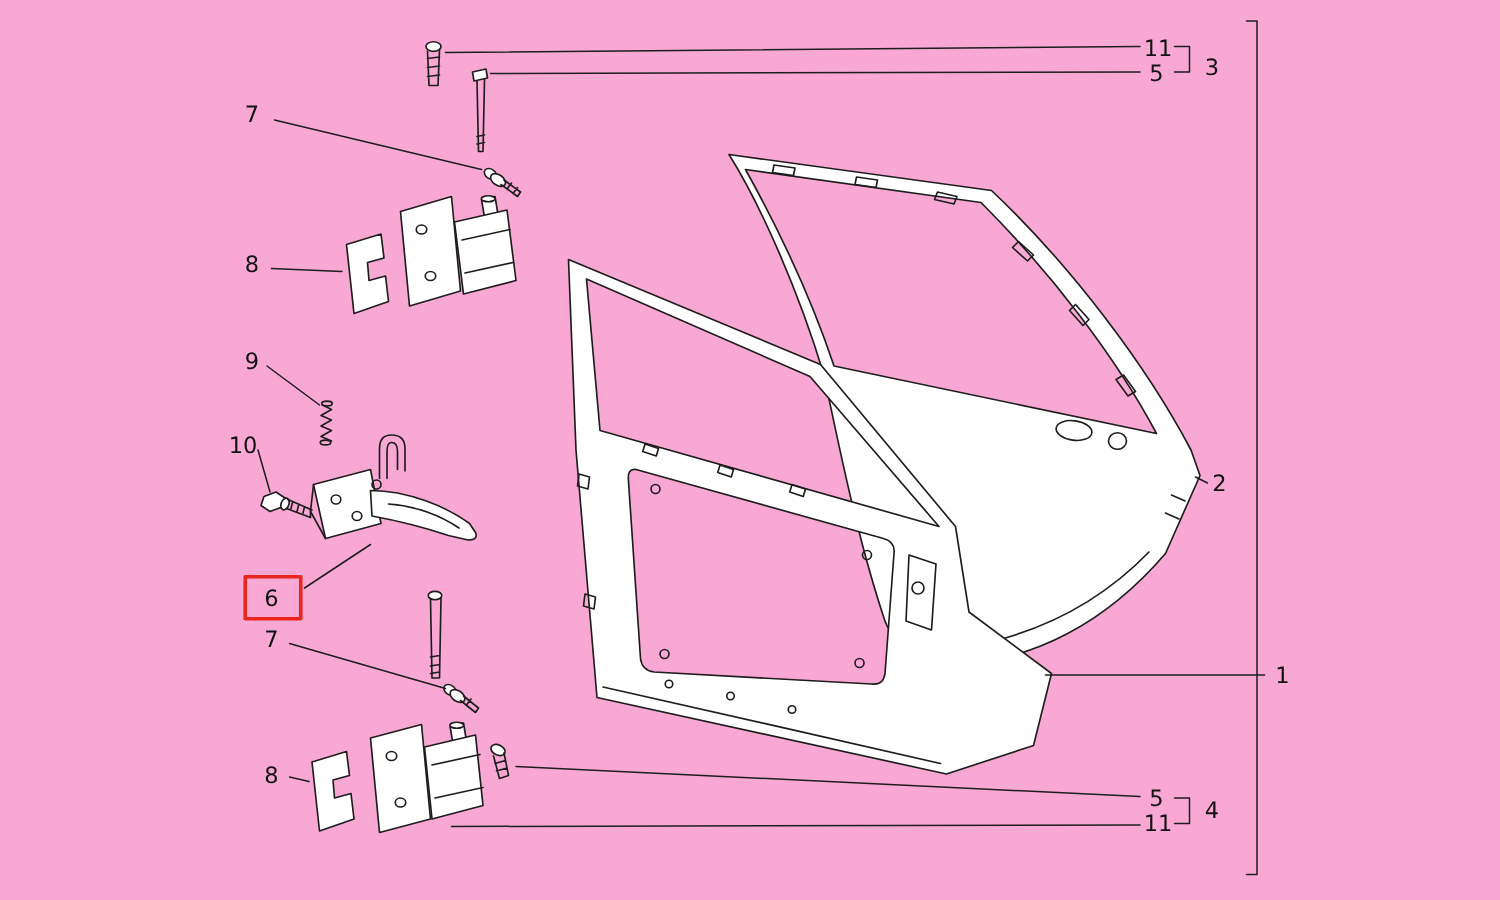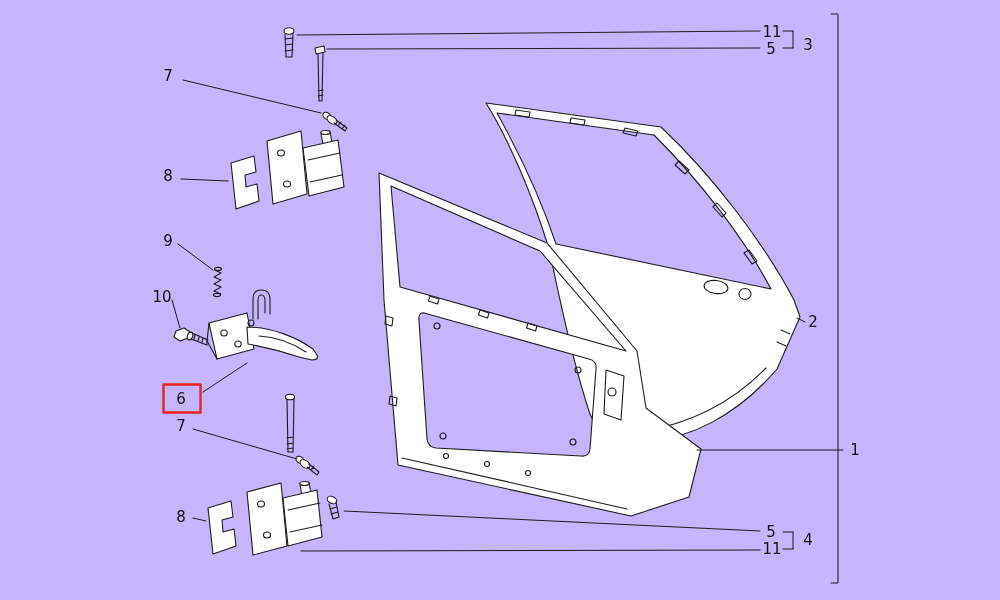--- a/index.html
+++ b/index.html
@@ -1,17 +1,17 @@
 <!DOCTYPE html>
 <html><head>
 <meta charset="utf-8">
 <style>
   html,body{margin:0;padding:0;background:#ffffff;}
   .stage{
-    position:relative;width:1000px;height:600px;background:#c4b5fd;overflow:hidden;
+    position:relative;width:1000px;height:600px;background:#f9a8d4;overflow:hidden;
     font-family:"DejaVu Sans","Liberation Sans",sans-serif;
   }
   .stage svg{display:block;}
   .stage text{
     font-family:"DejaVu Sans","Liberation Sans",sans-serif;
     font-size:15px;fill:#111111;stroke:none;
   }
 </style>
 </head>
 <body>

